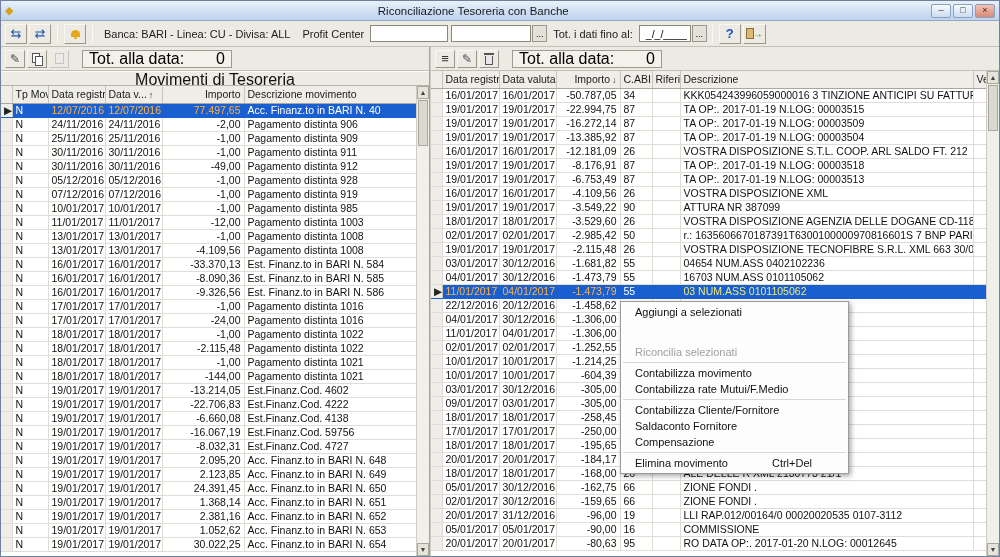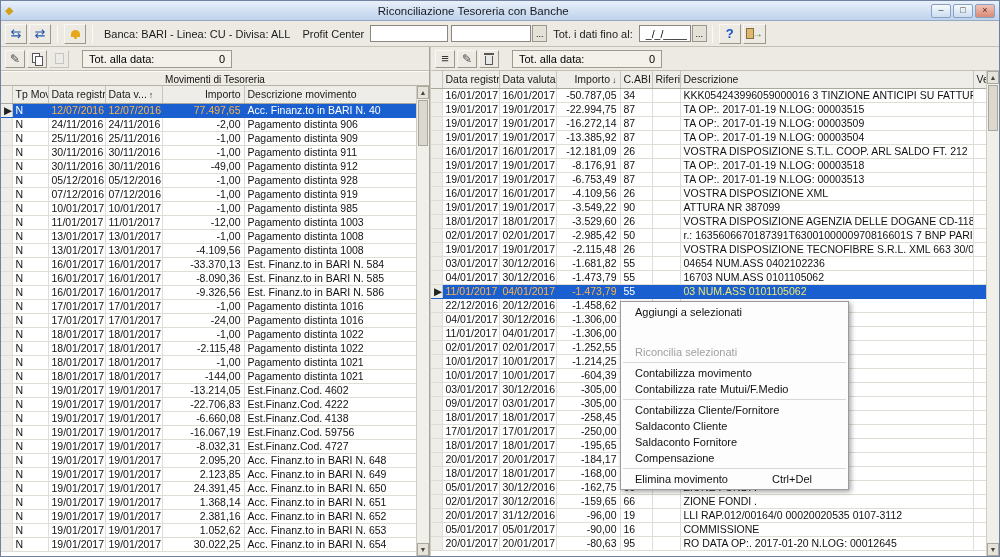--- a/index.html
+++ b/index.html
@@ -25,21 +25,21 @@
           margin:0 1px;font-size:12px;padding:0 2px;}
   .pane-toolbar .tb-btn{height:18px;min-width:20px;}
   .tb-btn.disabled{opacity:.45;}
   .tb-sep{width:1px;height:18px;background:#b6b3a8;border-right:1px solid #fbfaf7;margin:0 5px;}
   .tb-label{font-size:11px;color:#1c1c1c;margin:0 6px;white-space:nowrap;}
   .tb-input{height:17px;border:1px solid #8a887e;background:#fff;font-size:10.5px;padding:0 3px;
             font-family:"Liberation Sans","DejaVu Sans",sans-serif;}
   .dots-btn{width:15px;height:17px;border:1px solid #9b978b;background:#e4e1d8;font-size:9px;line-height:8px;
             display:inline-flex;align-items:flex-end;justify-content:center;padding:0 0 3px 0;margin-left:1px;}
   .tot-box{margin-left:12px;width:150px;height:18px;border:1px solid #9e9a8e;background:#f3f1ea;
-           display:flex;align-items:center;justify-content:space-between;padding:0 6px;font-size:11px;}
+           display:flex;align-items:center;justify-content:space-between;padding:0 6px;font-size:16px;}
   
   .glyph-blue{color:#2255aa;font-size:13px;line-height:1;}
   .i-pencil{font-size:12px;color:#444;line-height:1;}
   .i-list{font-size:13px;color:#333;line-height:1;}
   .i-help{color:#1550c8;font-weight:bold;font-size:13px;line-height:1;}
   .i-bell{width:9px;height:7px;background:#e6a817;border-radius:5px 5px 0 0;position:relative;display:inline-block;}
   .i-bell::after{content:"";position:absolute;left:3px;bottom:-2px;width:3px;height:2px;background:#e6a817;border-radius:2px;}
   .i-copy{position:relative;width:11px;height:12px;display:inline-block;}
   .i-copy::before,.i-copy::after{content:"";position:absolute;width:6px;height:8px;border:1px solid #555;background:#fff;}
   .i-copy::before{left:0;top:0;}.i-copy::after{left:3px;top:3px;}
@@ -48,21 +48,21 @@
            border-radius:0 0 1px 1px;display:inline-block;margin-top:3px;}
   .i-trash::before{content:"";position:absolute;left:-2px;top:-3px;width:10px;height:2px;background:#555;}
   .i-door{width:8px;height:11px;border:1px solid #8a6d3b;background:#deb871;display:inline-block;}
   .i-exit-arrow{color:#2a7a2a;font-size:10px;margin-left:-1px;line-height:1;}
   
   .content{flex:1;display:flex;min-height:0;}
   .pane{display:flex;flex-direction:column;min-height:0;}
   .pane-left{flex:0 0 428px;width:428px;}
   .divider{flex:0 0 2px;background:#cfccc3;border-left:1px solid #a5a29a;}
   .pane-right{flex:1;min-width:0;}
-  .caption{height:15px;flex:0 0 15px;line-height:15px;text-align:center;font-size:10px;color:#111;
+  .caption{height:15px;flex:0 0 15px;line-height:15px;text-align:center;font-size:16px;color:#111;
            background:#edebe4;border-bottom:1px solid #b5b2a8;border-top:1px solid #fbfaf7;}
   .grid-wrap{flex:1;position:relative;background:#fff;overflow:hidden;}
   table.grid{border-collapse:collapse;table-layout:fixed;}
   .pane-left table.grid{width:415px;}
   .pane-right table.grid{width:555px;}
   table.grid th{height:17px;background:var(--header-bg,#efede7);border-right:1px solid #c8c5bb;
       border-bottom:1px solid #aaa79d;font-weight:normal;font-size:10.5px;text-align:left;
       padding:0 3px;white-space:nowrap;overflow:hidden;color:#1a1a1a;}
   table.grid th.num{text-align:right;}
   table.grid td{height:13px;line-height:13px;font-size:10.5px;padding:0 3px;white-space:nowrap;overflow:hidden;
@@ -840,23 +840,20 @@
         <span>Contabilizza movimento</span>
       </div>
       <div class="menu-item">
         <span>Contabilizza rate Mutui/F.Medio</span>
       </div>
       <div class="menu-sep"></div>
       <div class="menu-item">
         <span>Contabilizza Cliente/Fornitore</span>
       </div>
       <div class="menu-item">
-        <span>Saldaconto Cliente</span>
-      </div>
-      <div class="menu-item">
         <span>Saldaconto Fornitore</span>
       </div>
       <div class="menu-item">
         <span>Compensazione</span>
       </div>
       <div class="menu-sep"></div>
       <div class="menu-item">
         <span>Elimina movimento</span>
         <span class="shortcut">Ctrl+Del</span>
       </div>

